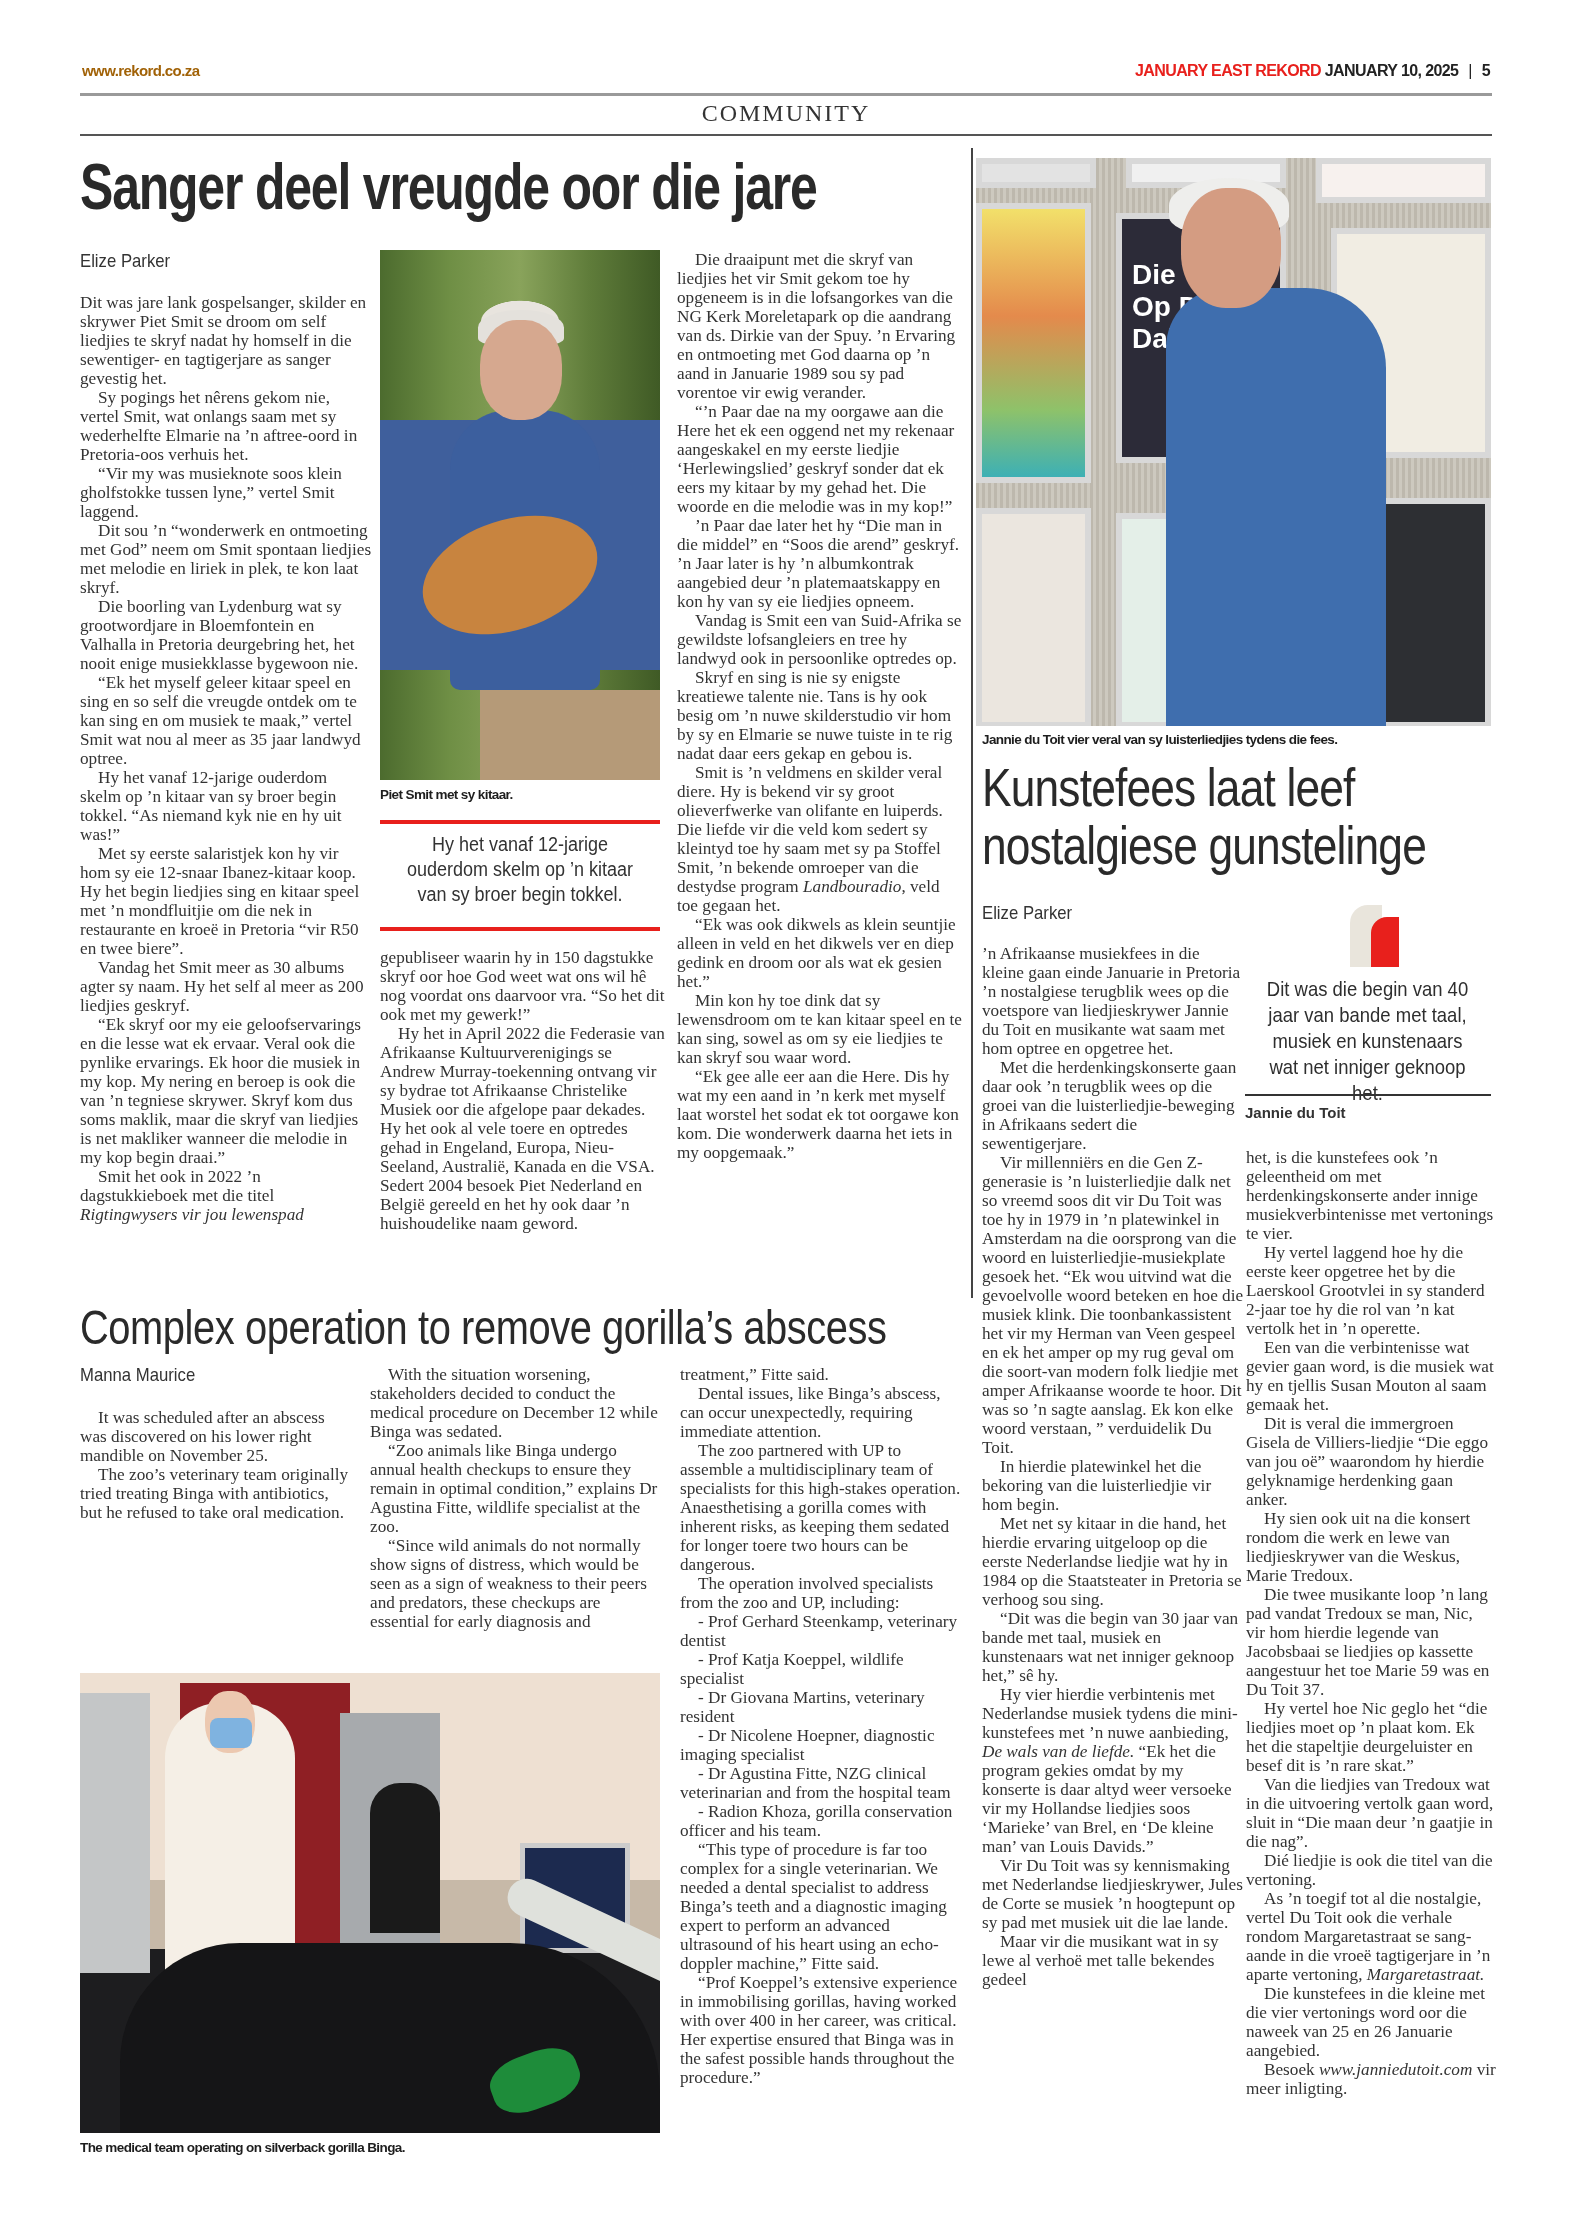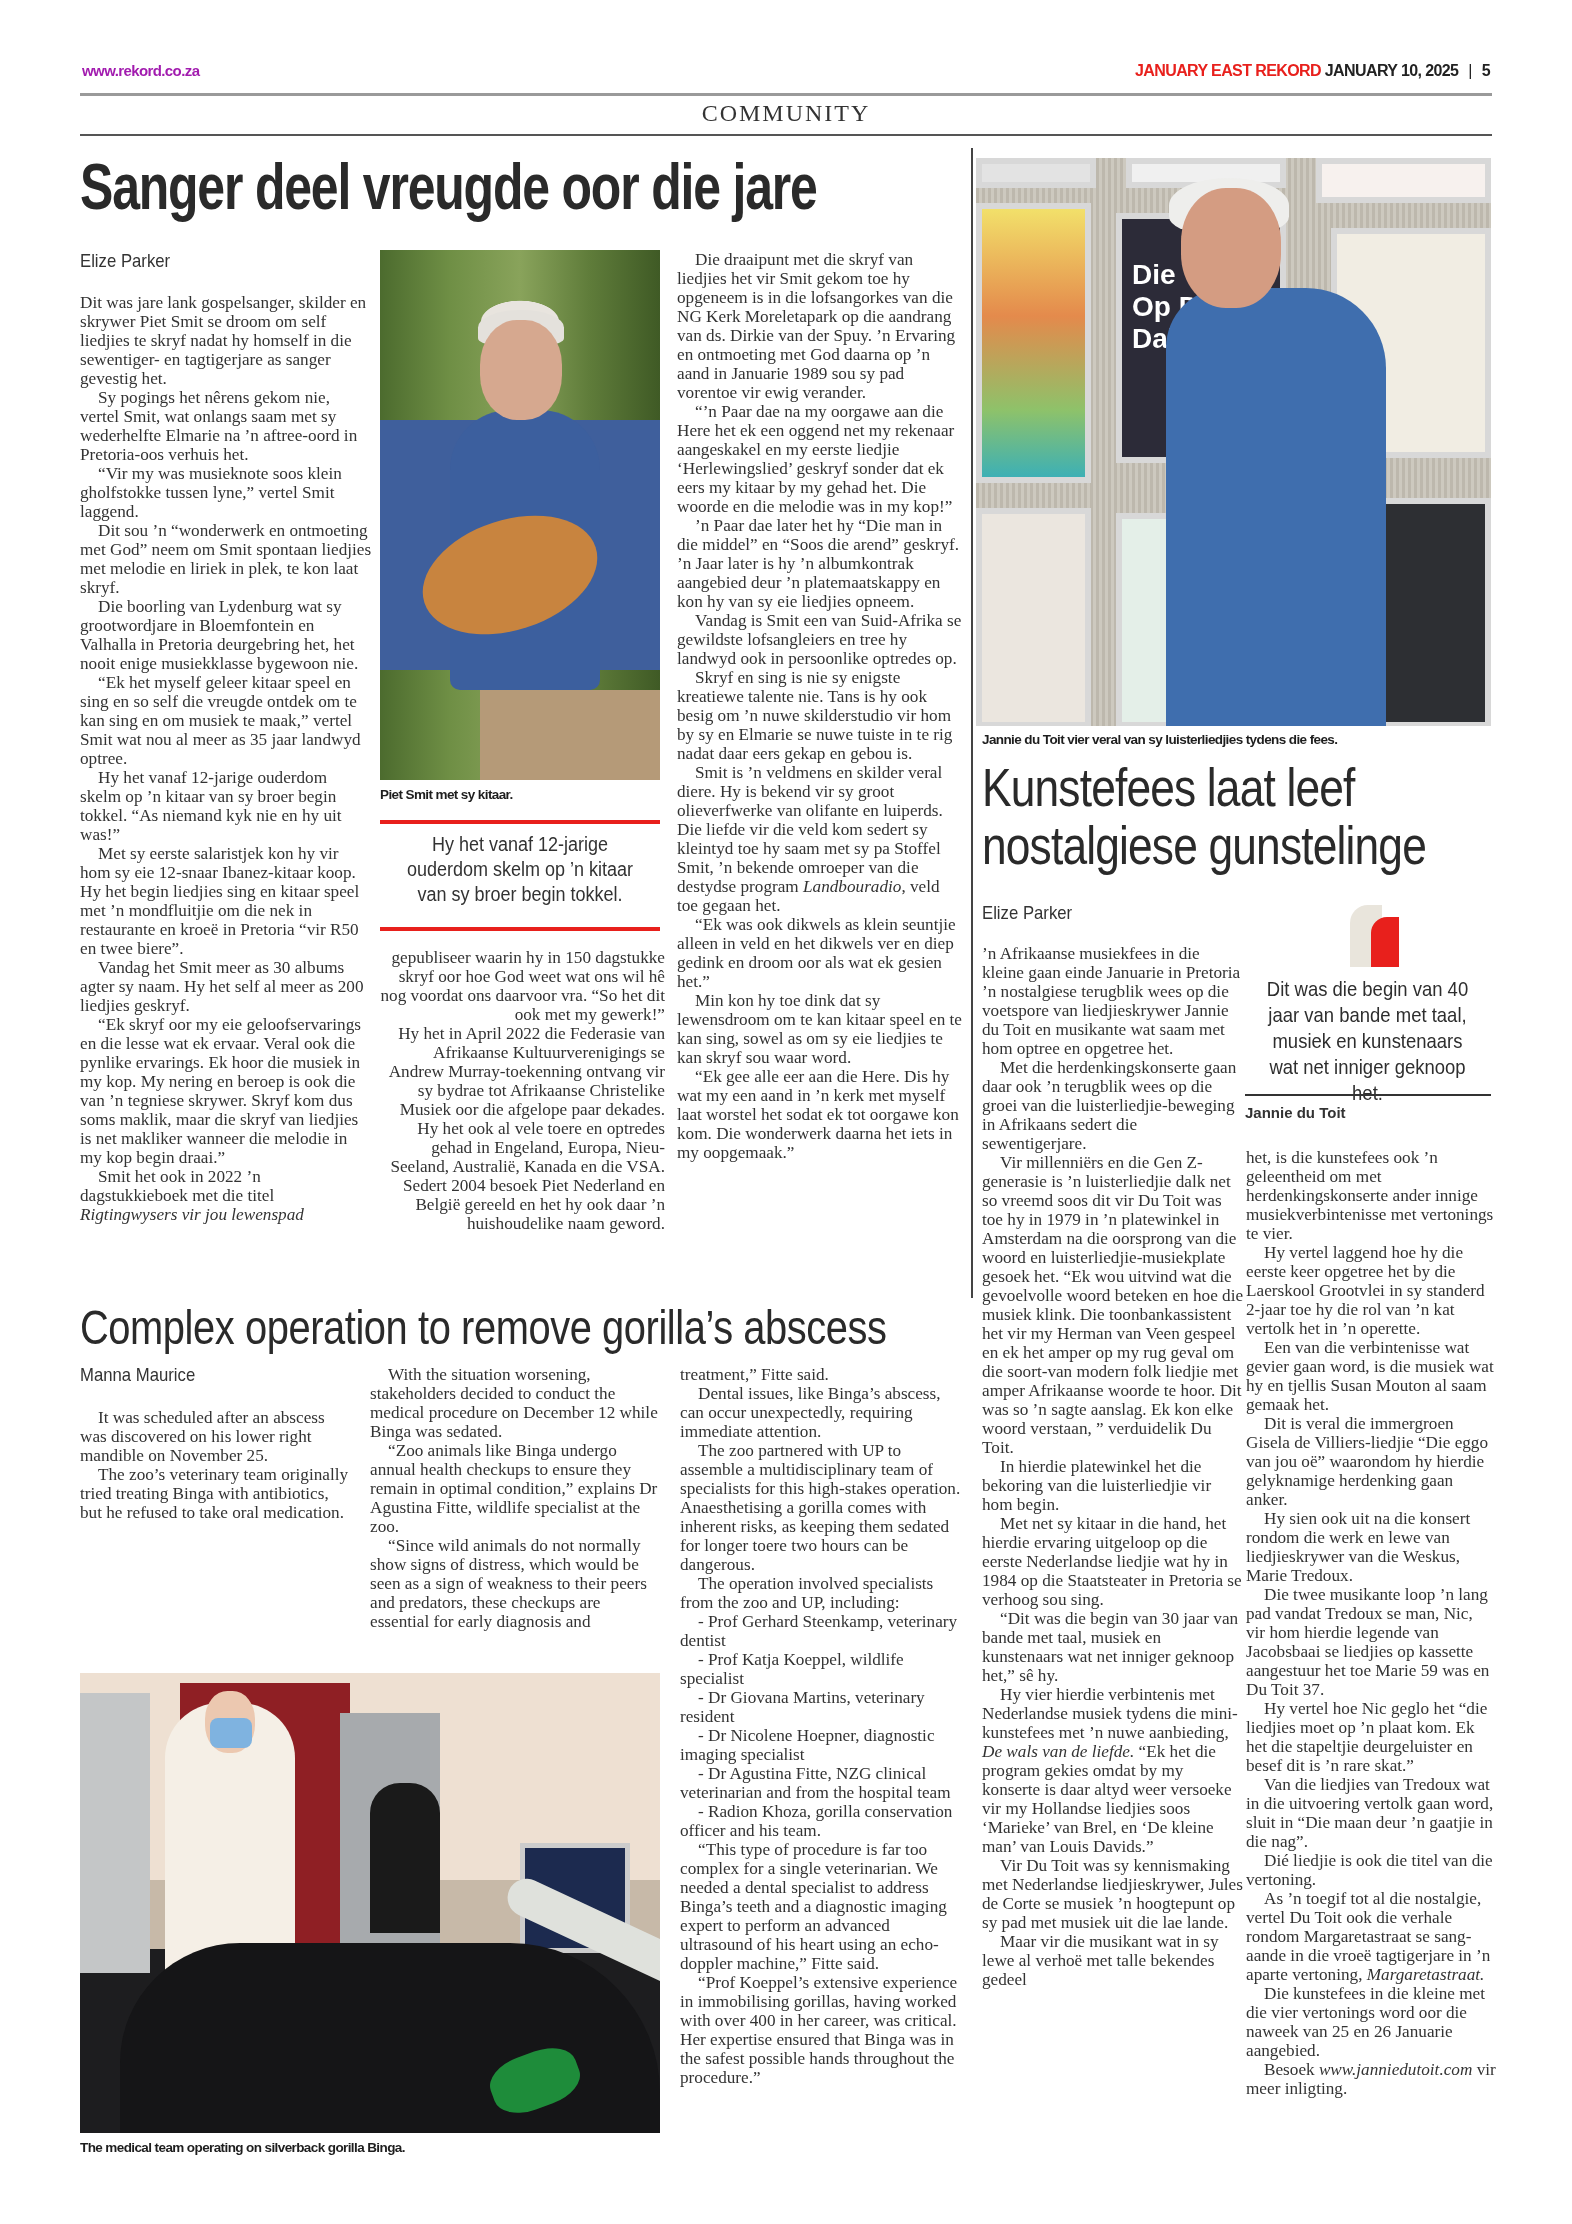--- a/index.html
+++ b/index.html
@@ -2,21 +2,21 @@
 <html><head>
 <meta charset="utf-8">
 <style>
   * { box-sizing: border-box; margin: 0; padding: 0; }
   html, body { width: 1572px; height: 2224px; background: #fff; }
   body { position: relative; font-family: "Liberation Serif", serif; color: #2b2b2b; overflow: hidden; }
 
   .abs { position: absolute; }
 
   
-  .site { left: 82px; top: 62px; font: bold 15px "Liberation Sans", sans-serif; letter-spacing: -0.6px; color: #a21caf; }
+  .site { left: 82px; top: 62px; font: bold 15px "Liberation Sans", sans-serif; letter-spacing: -0.6px; color: #a16207; }
   .pubinfo { right: 82px; top: 62px; font: bold 16px "Liberation Sans", sans-serif; letter-spacing: -0.6px; color: #222; }
   .pubinfo .red { color: #e8201c; }
   .rule-top { left: 80px; width: 1412px; top: 93px; height: 3px; background: #9a9a9a; }
   .section { left: 0; width: 1572px; top: 100px; text-align: center; font: 24px "Liberation Serif", serif; letter-spacing: 2px; color: #333; }
   .rule-mid { left: 80px; width: 1412px; top: 134px; height: 2px; background: #555; }
   .vdivider { left: 971px; top: 148px; width: 2px; height: 1150px; background: #444; }
 
   
   .hl-main { left: 80px; top: 150px; font: bold 64px "Liberation Sans", sans-serif; transform: scaleX(0.78); transform-origin: left top; letter-spacing: -1.5px; color: #2a2a2a; white-space: nowrap; }
   .hl-sub { left: 982px; top: 758px; font: 54px "Liberation Sans", sans-serif; line-height: 58px; transform: scaleX(0.82); transform-origin: left top; letter-spacing: -1px; color: #2a2a2a; white-space: nowrap; }
@@ -131,21 +131,21 @@
     <div class="hair"></div>
     <div class="head"></div>
     <div class="guitar"></div>
 </div>
 <div class="abs caption" style="left:380px; top:787px;">Piet Smit met sy kitaar.</div>
 
 <div class="abs pq1-rule" style="top:820px;"></div>
 <div class="abs pq1">Hy het vanaf 12-jarige ouderdom skelm op ’n kitaar van sy broer begin tokkel.</div>
 <div class="abs pq1-rule" style="top:927px;"></div>
 
-<div class="abs col" style="left:380px; top:948px; width:285px;text-align:right;">
+<div class="abs col" style="left:380px; top:948px; width:285px;">
   <p class="first">gepubliseer waarin hy in 150 dagstukke skryf oor hoe God weet wat ons wil hê nog voordat ons daarvoor vra. “So het dit ook met my gewerk!”</p>
   <p>Hy het in April 2022 die Federasie van Afrikaanse Kultuurverenigings se Andrew Murray-toekenning ontvang vir sy bydrae tot Afrikaanse Christelike Musiek oor die afgelope paar dekades. Hy het ook al vele toere en optredes gehad in Engeland, Europa, Nieu-Seeland, Australië, Kanada en die VSA. Sedert 2004 besoek Piet Nederland en België gereeld en het hy ook daar ’n huishoudelike naam geword.</p>
 </div>
 
 <div class="abs col" style="left:677px; top:250px; width:286px;">
   <p>Die draaipunt met die skryf van liedjies het vir Smit gekom toe hy opgeneem is in die lofsangorkes van die NG Kerk Moreletapark op die aandrang van ds. Dirkie van der Spuy. ’n Ervaring en ontmoeting met God daarna op ’n aand in Januarie 1989 sou sy pad vorentoe vir ewig verander.</p>
   <p>“’n Paar dae na my oorgawe aan die Here het ek een oggend net my rekenaar aangeskakel en my eerste liedjie ‘Herlewingslied’ geskryf sonder dat ek eers my kitaar by my gehad het. Die woorde en die melodie was in my kop!”</p>
   <p>’n Paar dae later het hy “Die man in die middel” en “Soos die arend” geskryf. ’n Jaar later is hy ’n albumkontrak aangebied deur ’n platemaatskappy en kon hy van sy eie liedjies opneem.</p>
   <p>Vandag is Smit een van Suid-Afrika se gewildste lofsangleiers en tree hy landwyd ook in persoonlike optredes op.</p>
   <p>Skryf en sing is nie sy enigste kreatiewe talente nie. Tans is hy ook besig om ’n nuwe skilderstudio vir hom by sy en Elmarie se nuwe tuiste in te rig nadat daar eers gekap en gebou is.</p>

